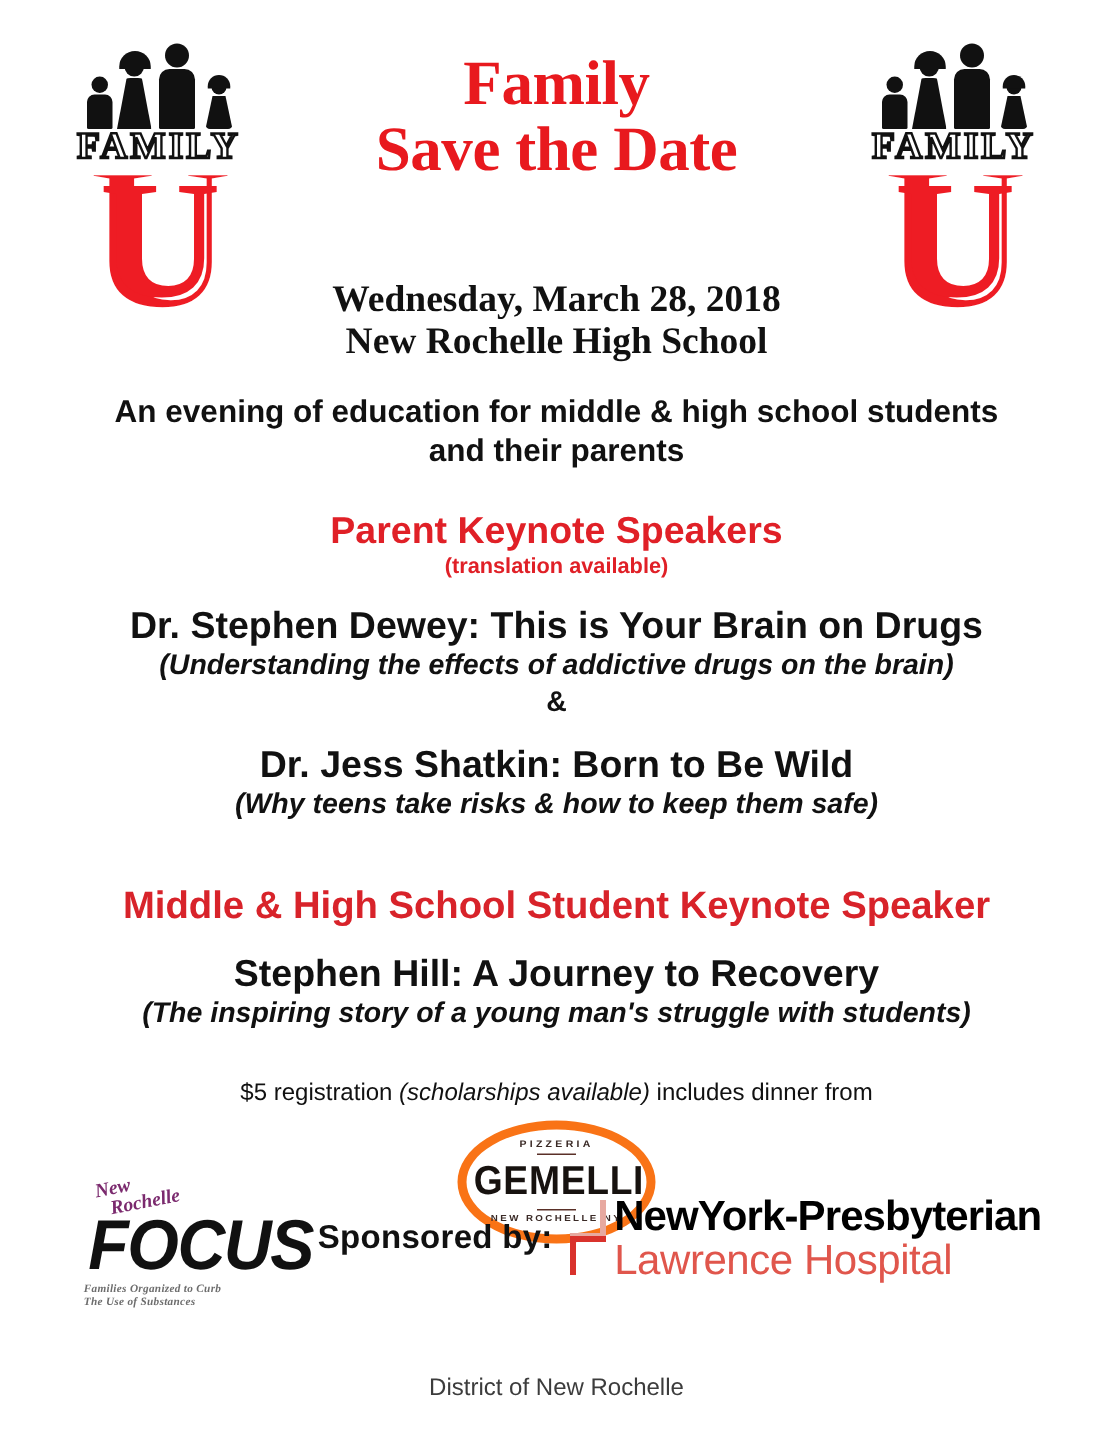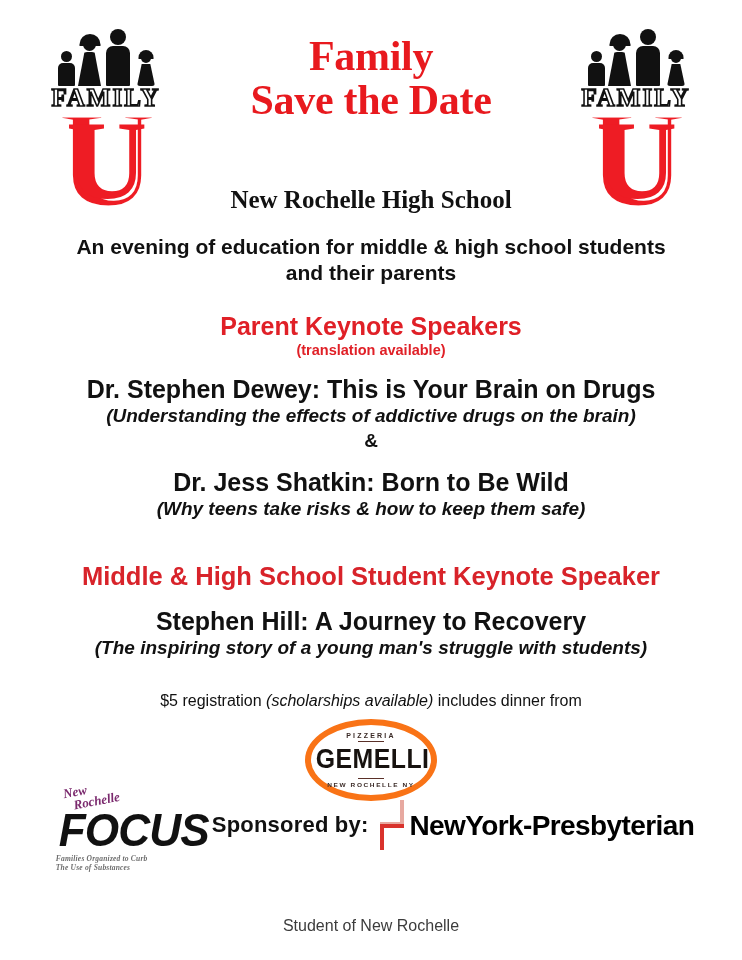--- a/index.html
+++ b/index.html
@@ -439,20 +439,21 @@
     </div>
   </div>
 
   <div class="title-block">
     <div class="title-line">Family</div>
     <div class="title-line">Save the Date</div>
   </div>
 </div>
 
 <div class="detail-block">
+  <div class="detail-line">Wednesday, March 28, 2018</div>
   <div class="detail-line">New Rochelle High School</div>
 </div>
 
 <div class="subtitle">An evening of education for middle &amp; high school students and their parents</div>
 
 <div class="sec-head-red">Parent Keynote Speakers</div>
 <div class="sec-sub-red">(translation available)</div>
 
 <div class="speaker-name">Dr. Stephen Dewey: This is Your Brain on Drugs</div>
 <div class="speaker-desc">(Understanding the effects of addictive drugs on the brain)</div>
@@ -492,19 +493,20 @@
 
   <div class="sponsored-by">Sponsored by:</div>
 
   <div class="nyp">
     <div class="nyp-mark">
       <div class="c1"></div>
       <div class="c2"></div>
     </div>
     <div class="nyp-text">
       <div class="l1">NewYork-Presbyterian</div>
+      <div class="l2">Lawrence Hospital</div>
     </div>
   </div>
 </div>
 
 <div class="footer">
-  <div>Student of New Rochelle</div>
+  <div>District of New Rochelle</div>
 </div>
 
 </body></html>

